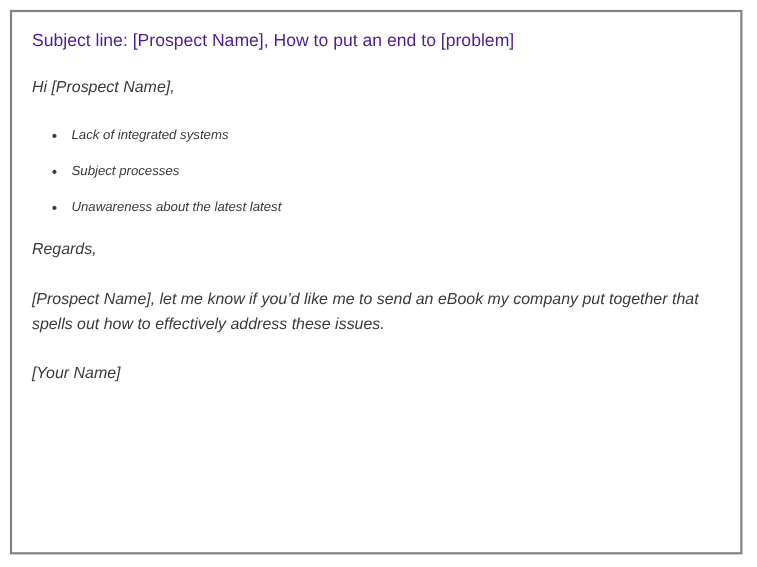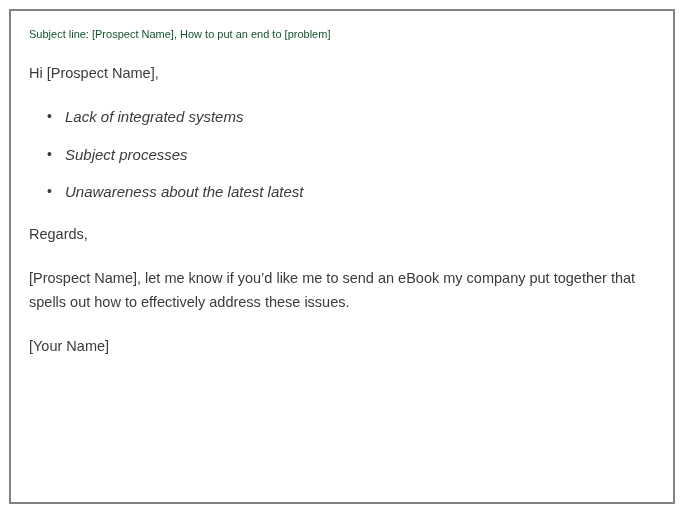--- a/index.html
+++ b/index.html
@@ -16,41 +16,42 @@
     box-sizing: border-box;
     width: 666px;
     height: 495px;
     margin: 9px 0 0 9px;
     border: 2px solid #808285;
     background: #ffffff;
     padding: 14px 18px 10px 18px;
     overflow: hidden;
   }
   .subject-line {
-    font-size: 11px;
-    color: #14532d;
+    font-size: 16px;
+    color: #4c1d95;
     line-height: 1.35;
     margin: 2px 0 20px 0;
   }
   .para {
     font-size: 14.5px;
+    font-style: italic;
     color: #3b3b3b;
     line-height: 1.62;
     margin: 0 0 21px 0;
   }
   .para.tight {
     margin-bottom: 19px;
   }
   ul.bullets {
     margin: 0 0 19px 0;
     padding-left: 36px;
     list-style: none;
   }
   ul.bullets li {
-    font-size: 15px;
+    font-size: 12px;
     font-style: italic;
     color: #3b3b3b;
     line-height: 1.5;
     margin-bottom: 15px;
     position: relative;
   }
   ul.bullets li:before {
     content: "\2022";
     position: absolute;
     left: -18px;

